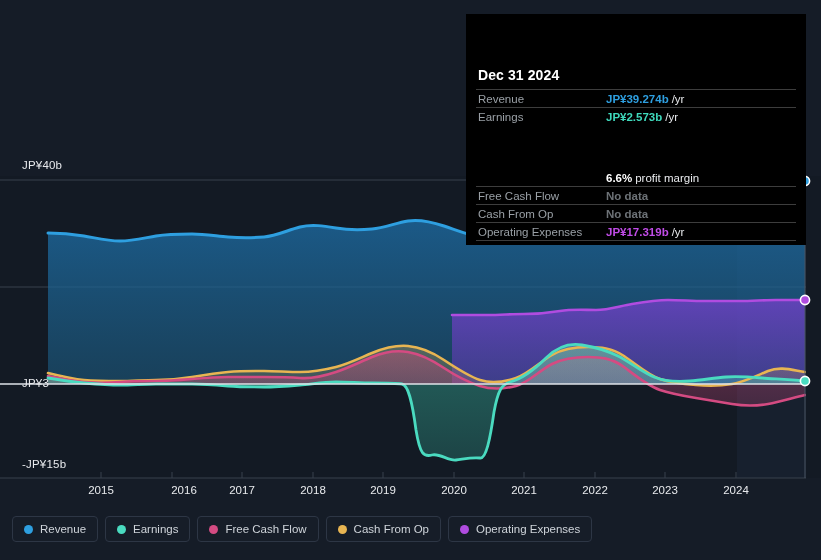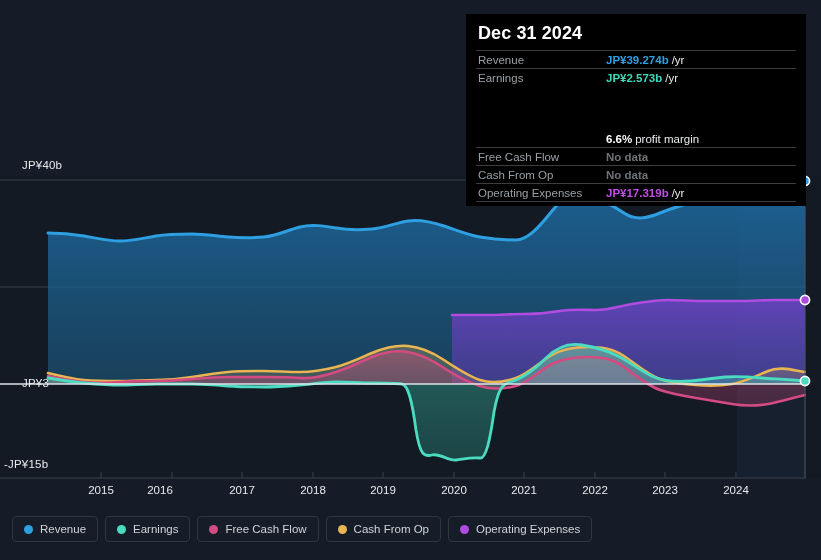--- a/index.html
+++ b/index.html
@@ -17,43 +17,43 @@
 
   .axis-label {
     position: absolute;
     color: #e8eaed;
     font-size: 11.5px;
     letter-spacing: .2px;
     white-space: nowrap;
   }
   .y-lab-40 { left: 22px; top: 159px; }
   .y-lab-0  { left: 22px; top: 377px; }
-  .y-lab-n15{ left: 4px; top: 458px; }
+  .y-lab-n15{ left: 22px; top: 458px; }
 
   .x-lab {
     position: absolute;
     top: 484px;
     color: #e8eaed;
     font-size: 11.5px;
     transform: translateX(-50%);
     white-space: nowrap;
   }
 
   
   .tooltip {
     position: absolute;
     left: 466px; top: 14px;
     width: 340px;
     background: #000;
     padding: 7px 10px 4px 10px;
     color: #fff;
   }
   .tt-date {
-    font-size: 18px; font-weight: bold; color: #fff;
-    padding: 2px 0 6px 2px; letter-spacing: .1px;
+    font-size: 14px; font-weight: bold; color: #fff;
+    padding: 2px 0 6px 2px; letter-spacing: .1px; margin-top: 44px;
   }
   .tt-row {
     display: flex; align-items: baseline;
     border-top: 1px solid #3d3d3d;
     padding: 3px 2px 2px 2px;
     font-size: 11.5px;
     min-height: 17px;
   }
   .tt-row.noborder { border-top: none; }
   .tt-key { width: 128px; color: #9aa0a6; flex: none; }
@@ -261,21 +261,21 @@
         <line x1="665" y1="472" x2="665" y2="478"></line>
         <line x1="736" y1="472" x2="736" y2="478"></line>
       </g>
     </svg>
 
     <div class="axis-label y-lab-40">JP¥40b</div>
     <div class="axis-label y-lab-0">JP¥3</div>
     <div class="axis-label y-lab-n15">-JP¥15b</div>
 
     <div class="x-lab" style="left:101px">2015</div>
-    <div class="x-lab" style="left:160px">2016</div>
+    <div class="x-lab" style="left:184px">2016</div>
     <div class="x-lab" style="left:242px">2017</div>
     <div class="x-lab" style="left:313px">2018</div>
     <div class="x-lab" style="left:383px">2019</div>
     <div class="x-lab" style="left:454px">2020</div>
     <div class="x-lab" style="left:524px">2021</div>
     <div class="x-lab" style="left:595px">2022</div>
     <div class="x-lab" style="left:665px">2023</div>
     <div class="x-lab" style="left:736px">2024</div>
   </div>
 

